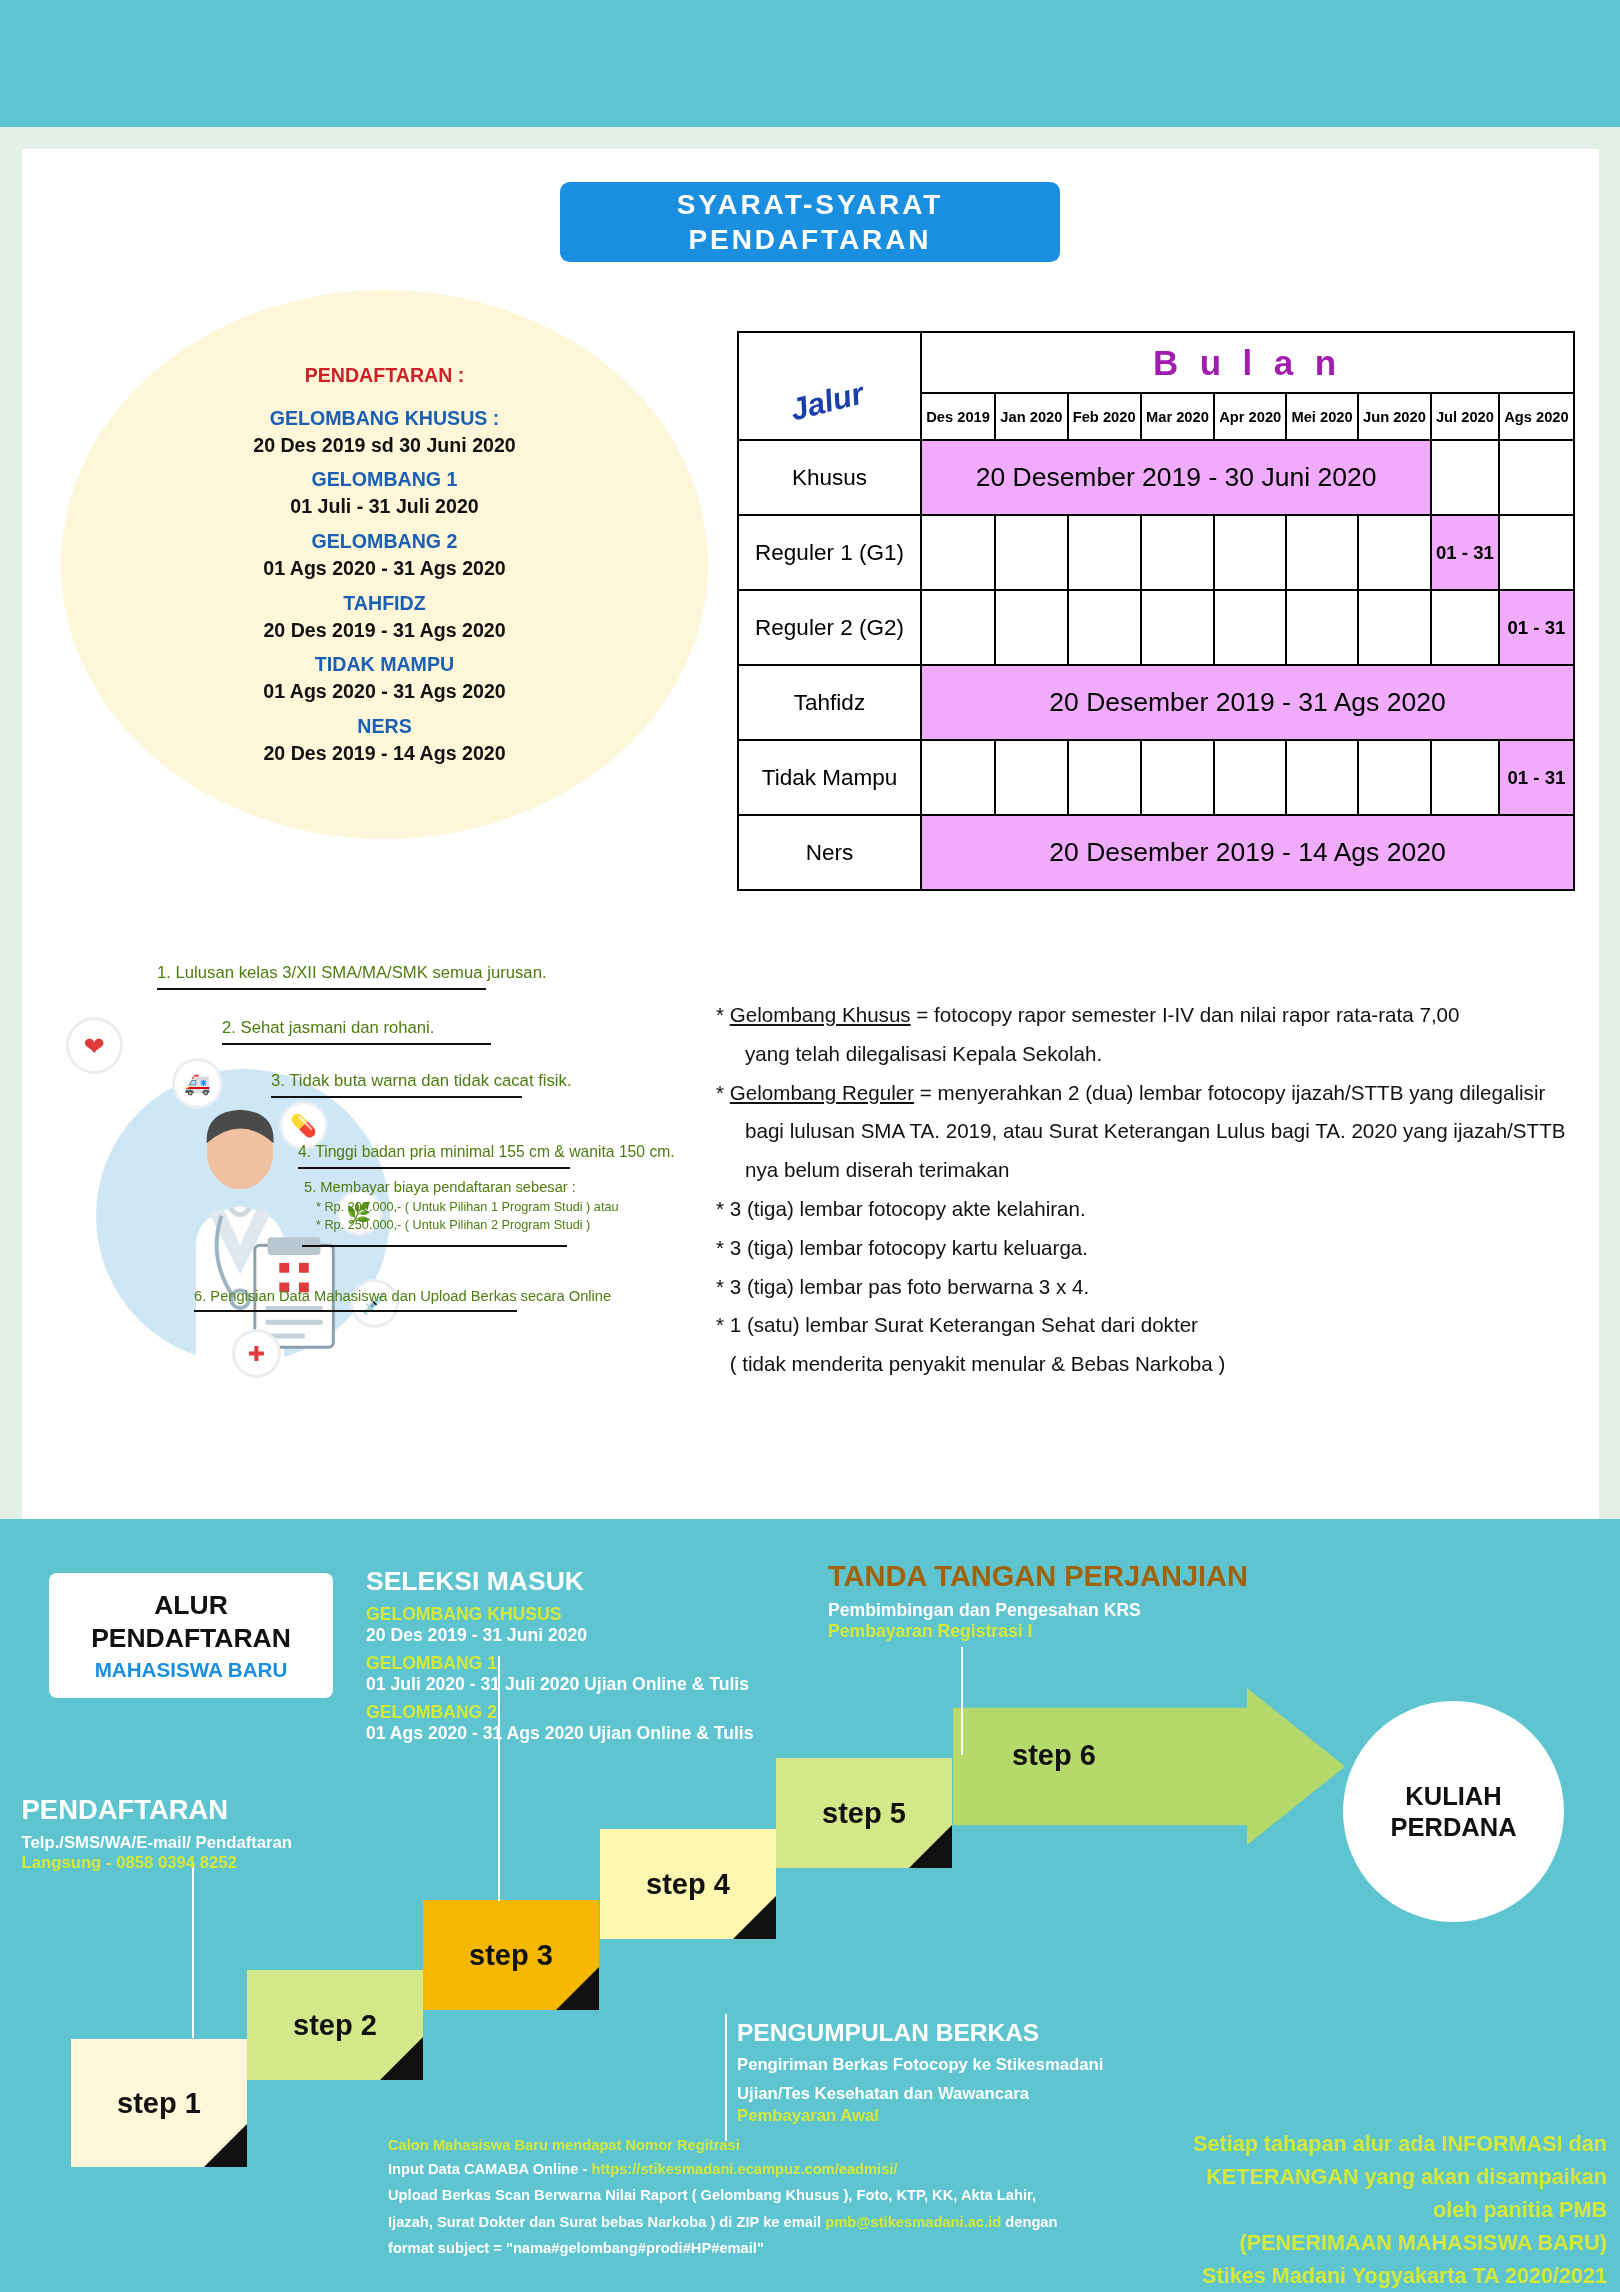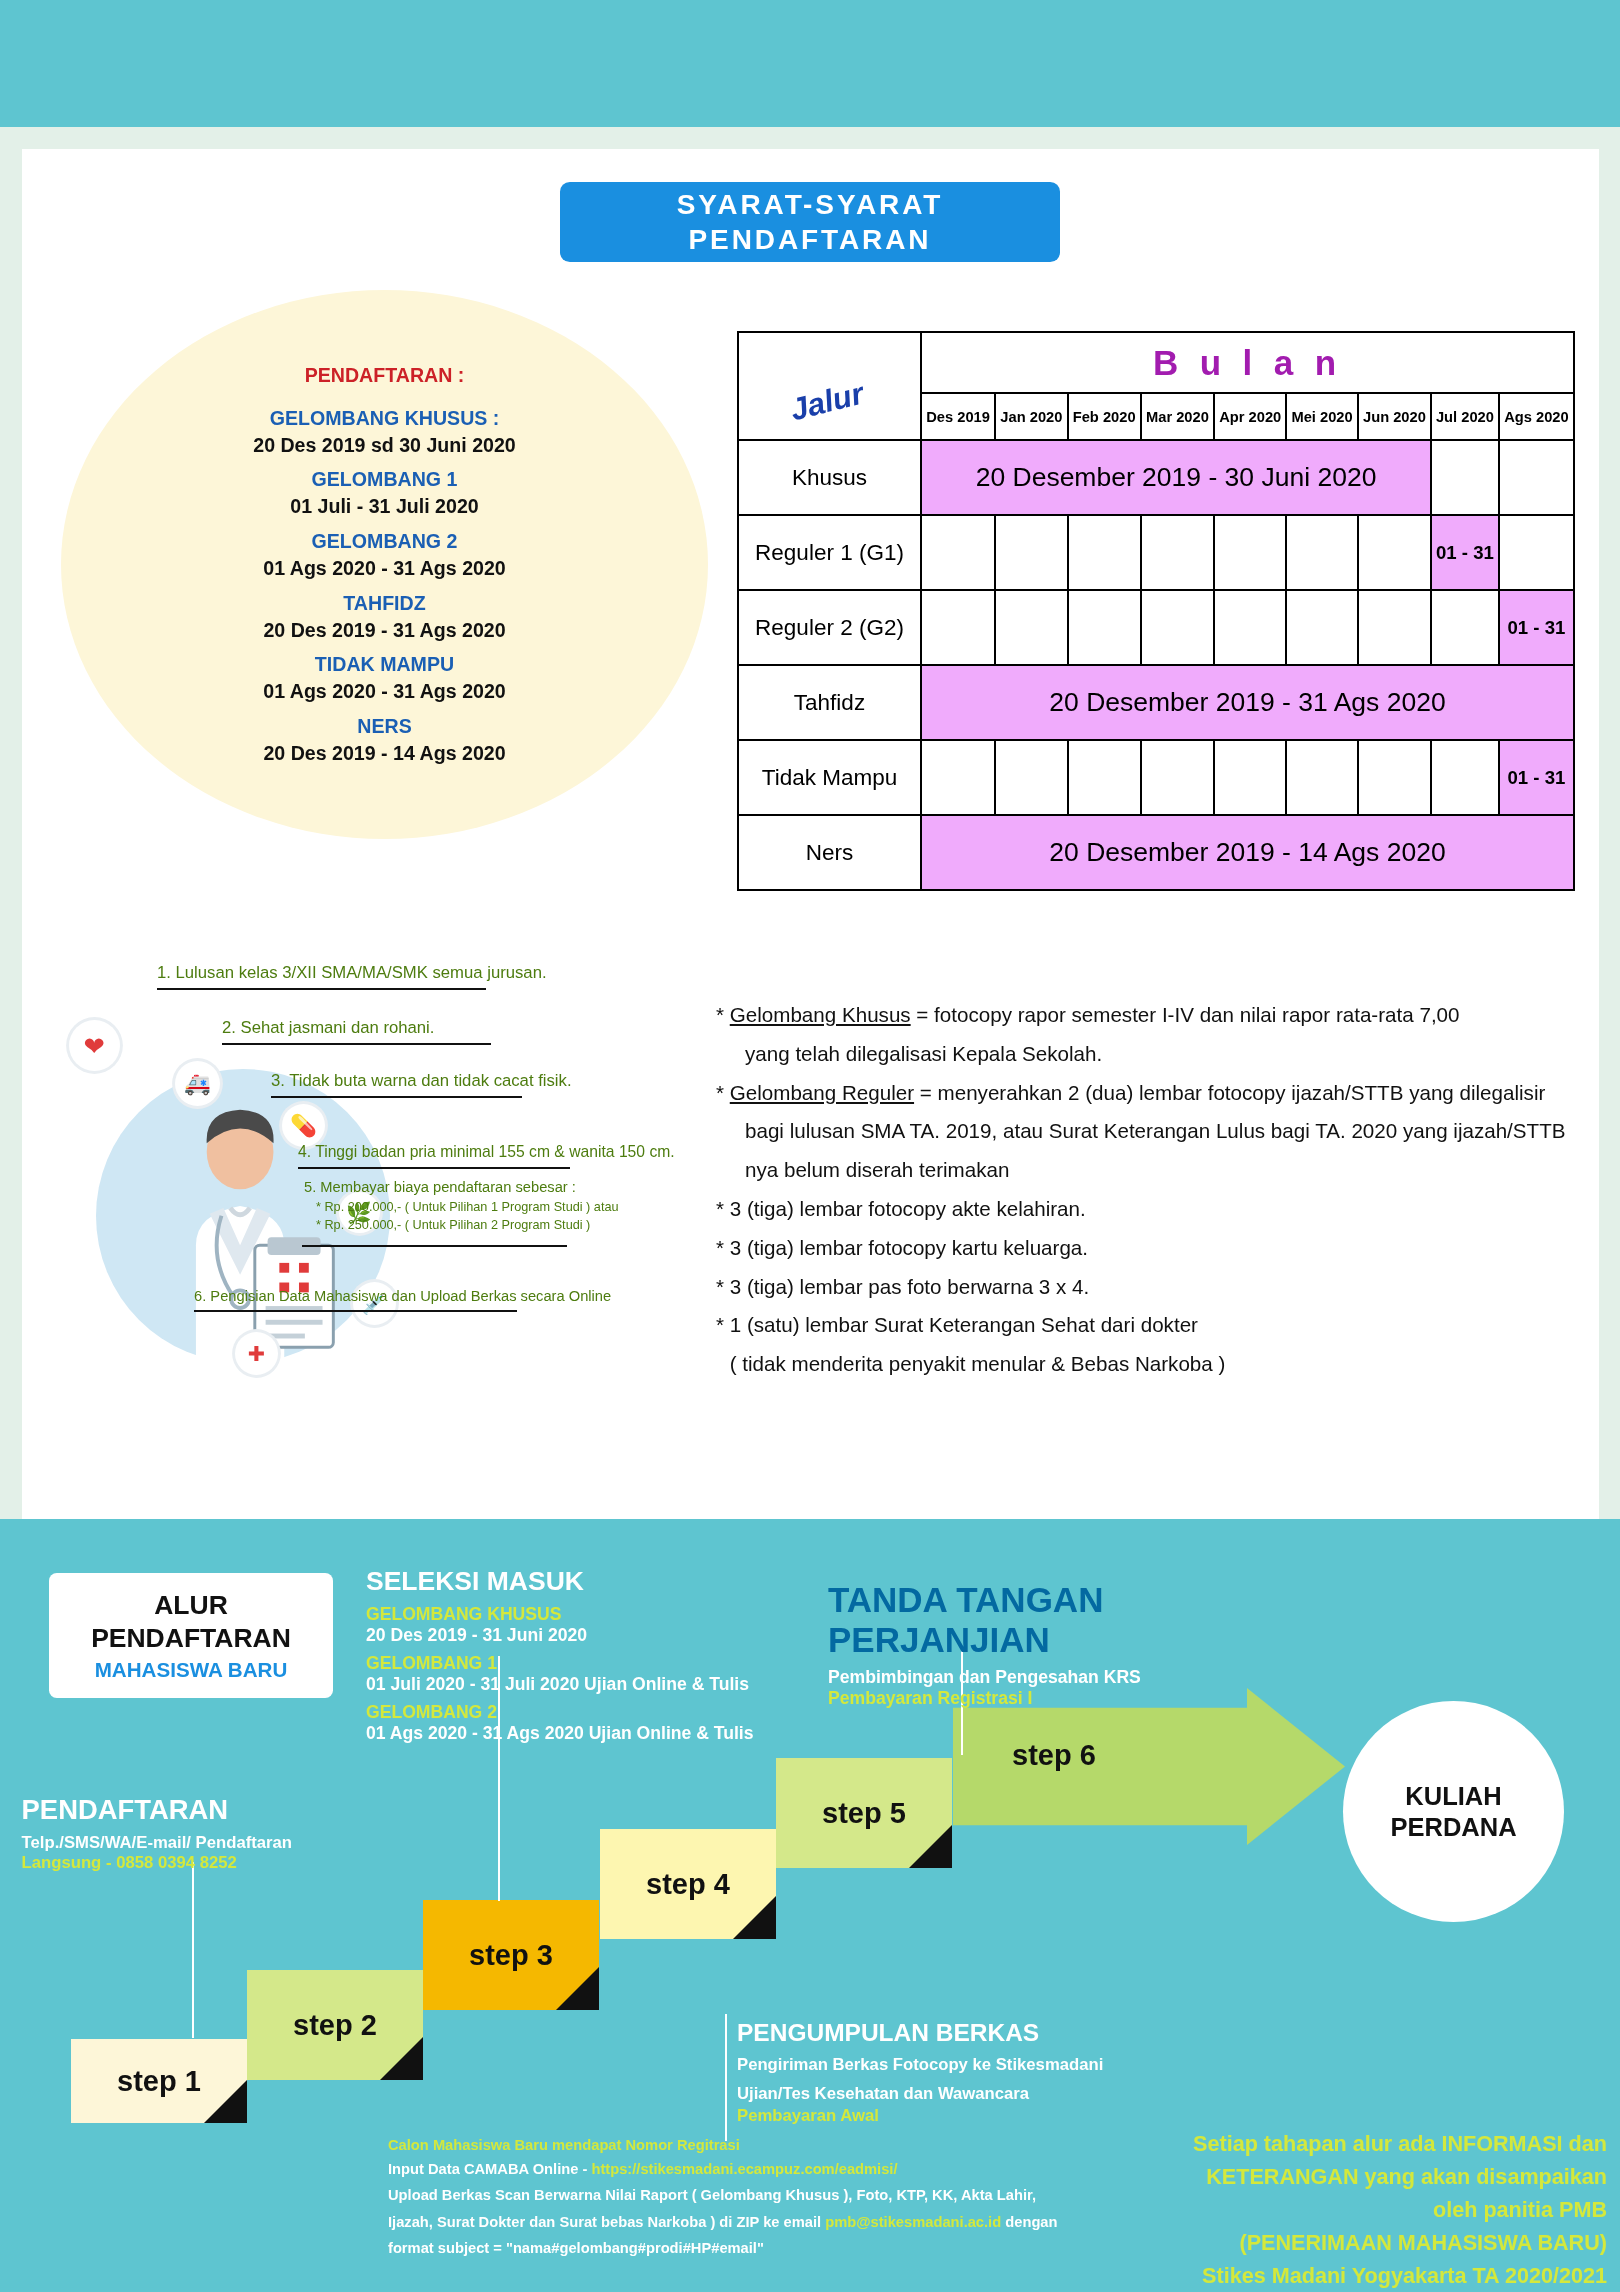--- a/index.html
+++ b/index.html
@@ -54,21 +54,21 @@
   .step{position:absolute;display:flex;align-items:center;justify-content:center;font-weight:bold;color:#111;}
   .step .lbl{position:relative;z-index:2;}
   .corner{position:absolute;right:0;bottom:0;width:0;height:0;}
 
   .seleksi{position:absolute;left:366px;top:1566px;width:412px;}
   .sel-h{font-size:26.5px;font-weight:bold;color:#ffffff;}
   .sel-y{font-size:17.6px;font-weight:bold;color:#d4e83c;margin-top:6.9px;}
   .sel-w{font-size:17.6px;font-weight:bold;color:#ffffff;}
 
   .ttd{position:absolute;left:828px;top:1560px;width:461px;}
-  .ttd-h{font-size:35px;font-weight:bold;color:#0369a1;margin-top:20px;}
+  .ttd-h{font-size:29px;font-weight:bold;color:#a16207;}
   .ttd-w{font-size:17.6px;font-weight:bold;color:#ffffff;margin-top:6.9px;}
   .ttd-y{font-size:17.6px;font-weight:bold;color:#d4e83c;}
 
   .pendaf{position:absolute;left:21.6px;top:1794px;width:372px;}
   .pend-h{font-size:27.4px;font-weight:bold;color:#ffffff;}
   .pend-w{font-size:16.7px;font-weight:bold;color:#ffffff;margin-top:6.9px;}
   .pend-y{font-size:16.7px;font-weight:bold;color:#d4e83c;}
 
   .pengump{position:absolute;left:737px;top:2019px;width:431px;}
   .pg-h{font-size:24.5px;font-weight:bold;color:#ffffff;}
@@ -271,21 +271,21 @@
   <p><span>* </span><span>1 (satu) lembar Surat Keterangan Sehat dari dokter</span></p>
   <p style="padding-left:13.7px;">( tidak menderita penyakit menular &amp; Bebas Narkoba )</p>
 </div>
 
 <div class="alur-box">
   <div class="a1">ALUR</div>
   <div class="a1">PENDAFTARAN</div>
   <div class="a2">MAHASISWA BARU</div>
 </div>
 
-<div class="step" style="left:71px;top:2039px;width:176px;height:84px;background:#fdf6d8;font-size:29px;">
+<div class="step" style="left:71px;top:2039px;width:176px;height:128px;background:#fdf6d8;font-size:29px;">
   <span class="lbl">step 1</span>
   <span class="corner" style="border-left:43px solid transparent;border-bottom:43px solid #111111;"></span>
 </div>
 <div class="step" style="left:247px;top:1970px;width:176px;height:110px;background:#d4e88a;font-size:29px;">
   <span class="lbl">step 2</span>
   <span class="corner" style="border-left:43px solid transparent;border-bottom:43px solid #111111;"></span>
 </div>
 <div class="step" style="left:423px;top:1900px;width:176px;height:110px;background:#f5b800;font-size:29px;">
   <span class="lbl">step 3</span>
   <span class="corner" style="border-left:43px solid transparent;border-bottom:43px solid #111111;"></span>

